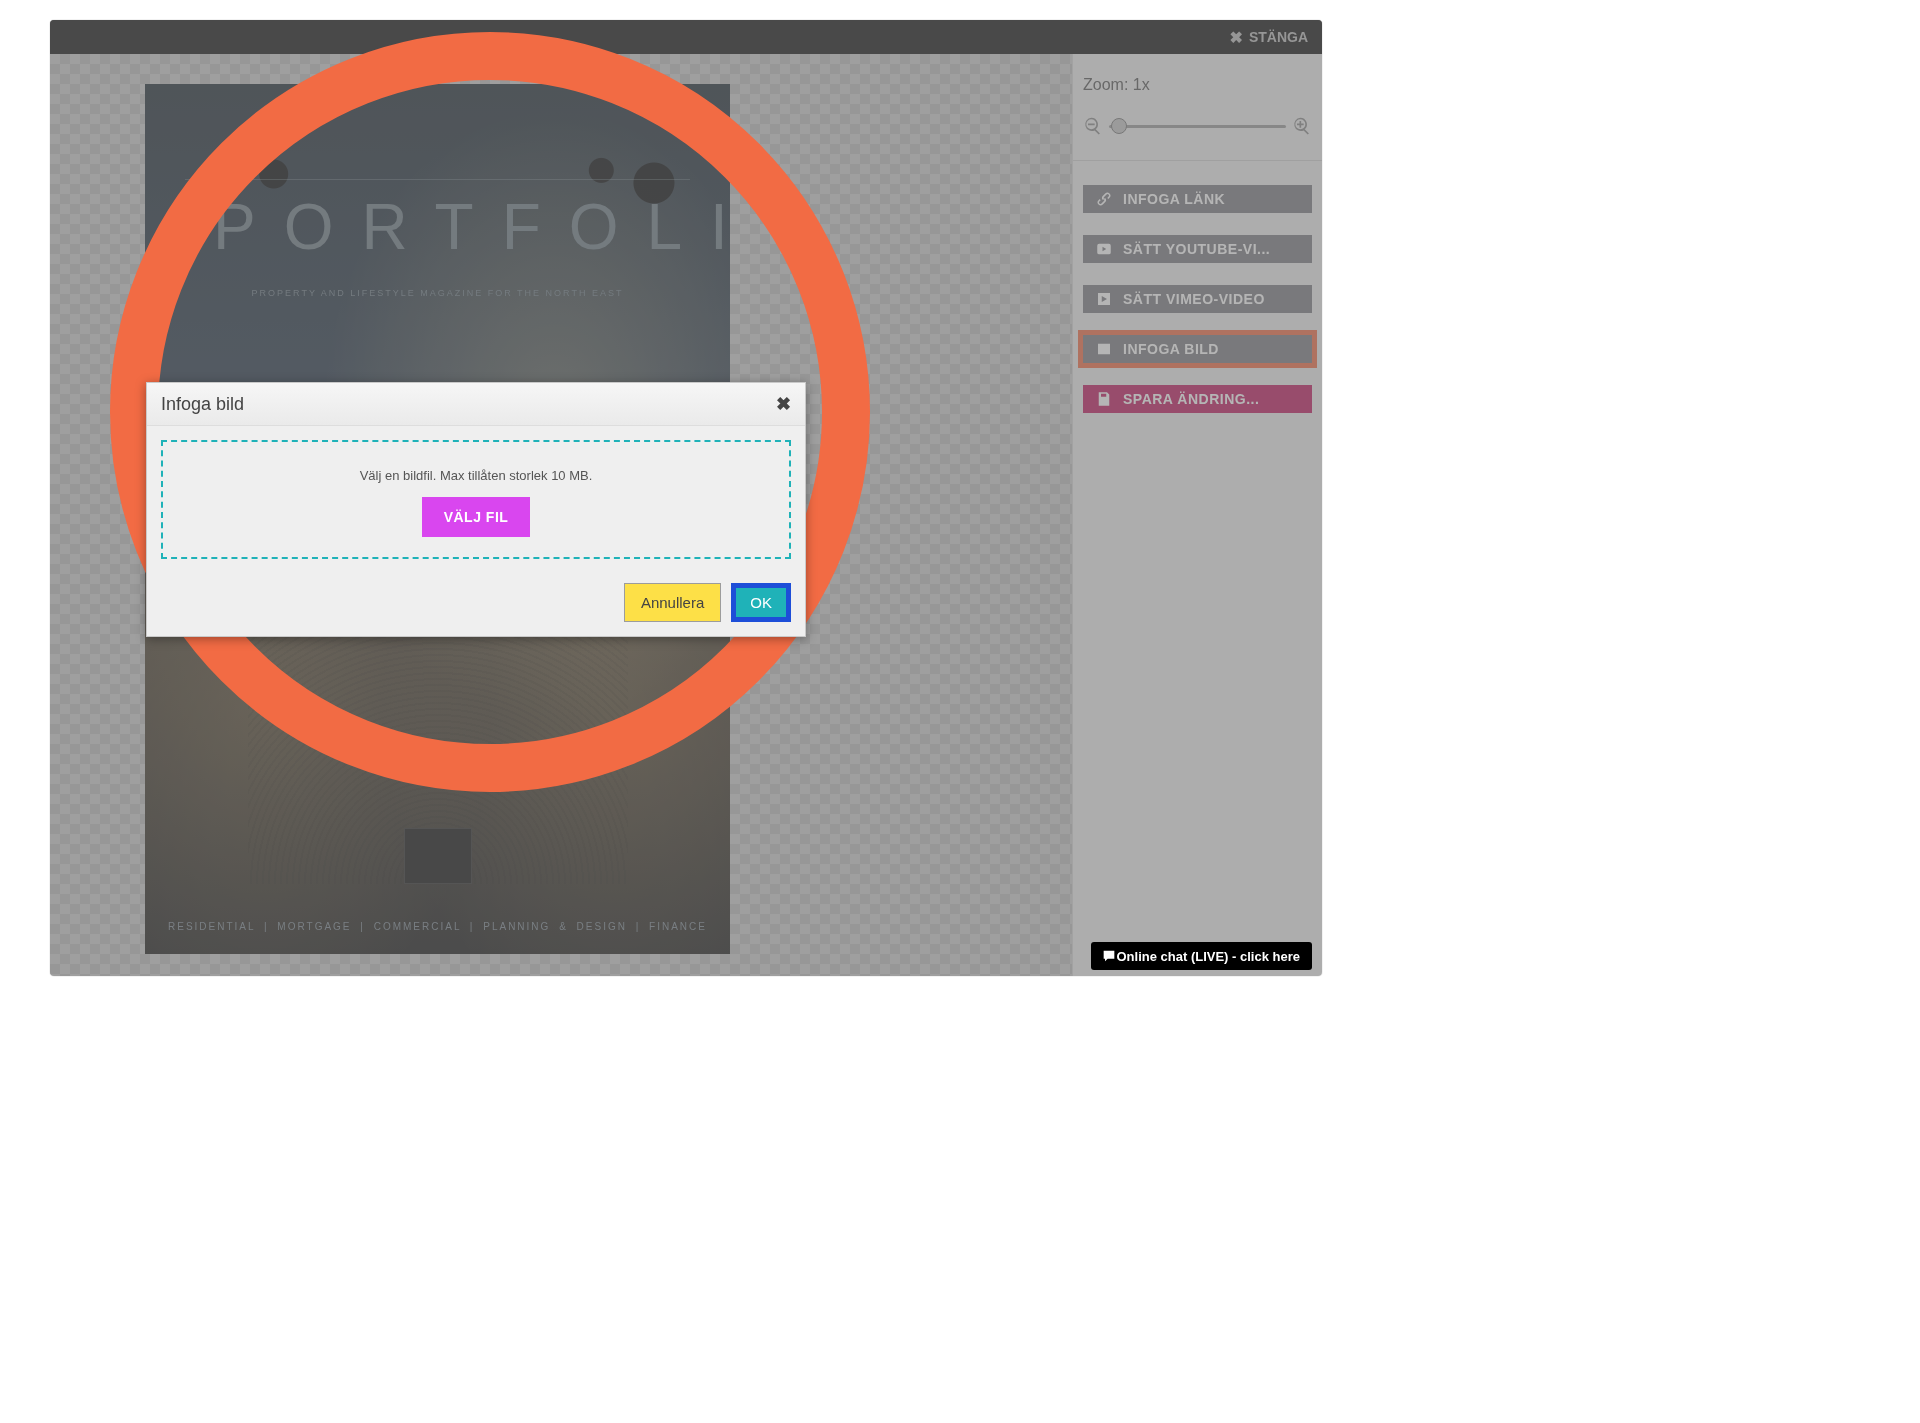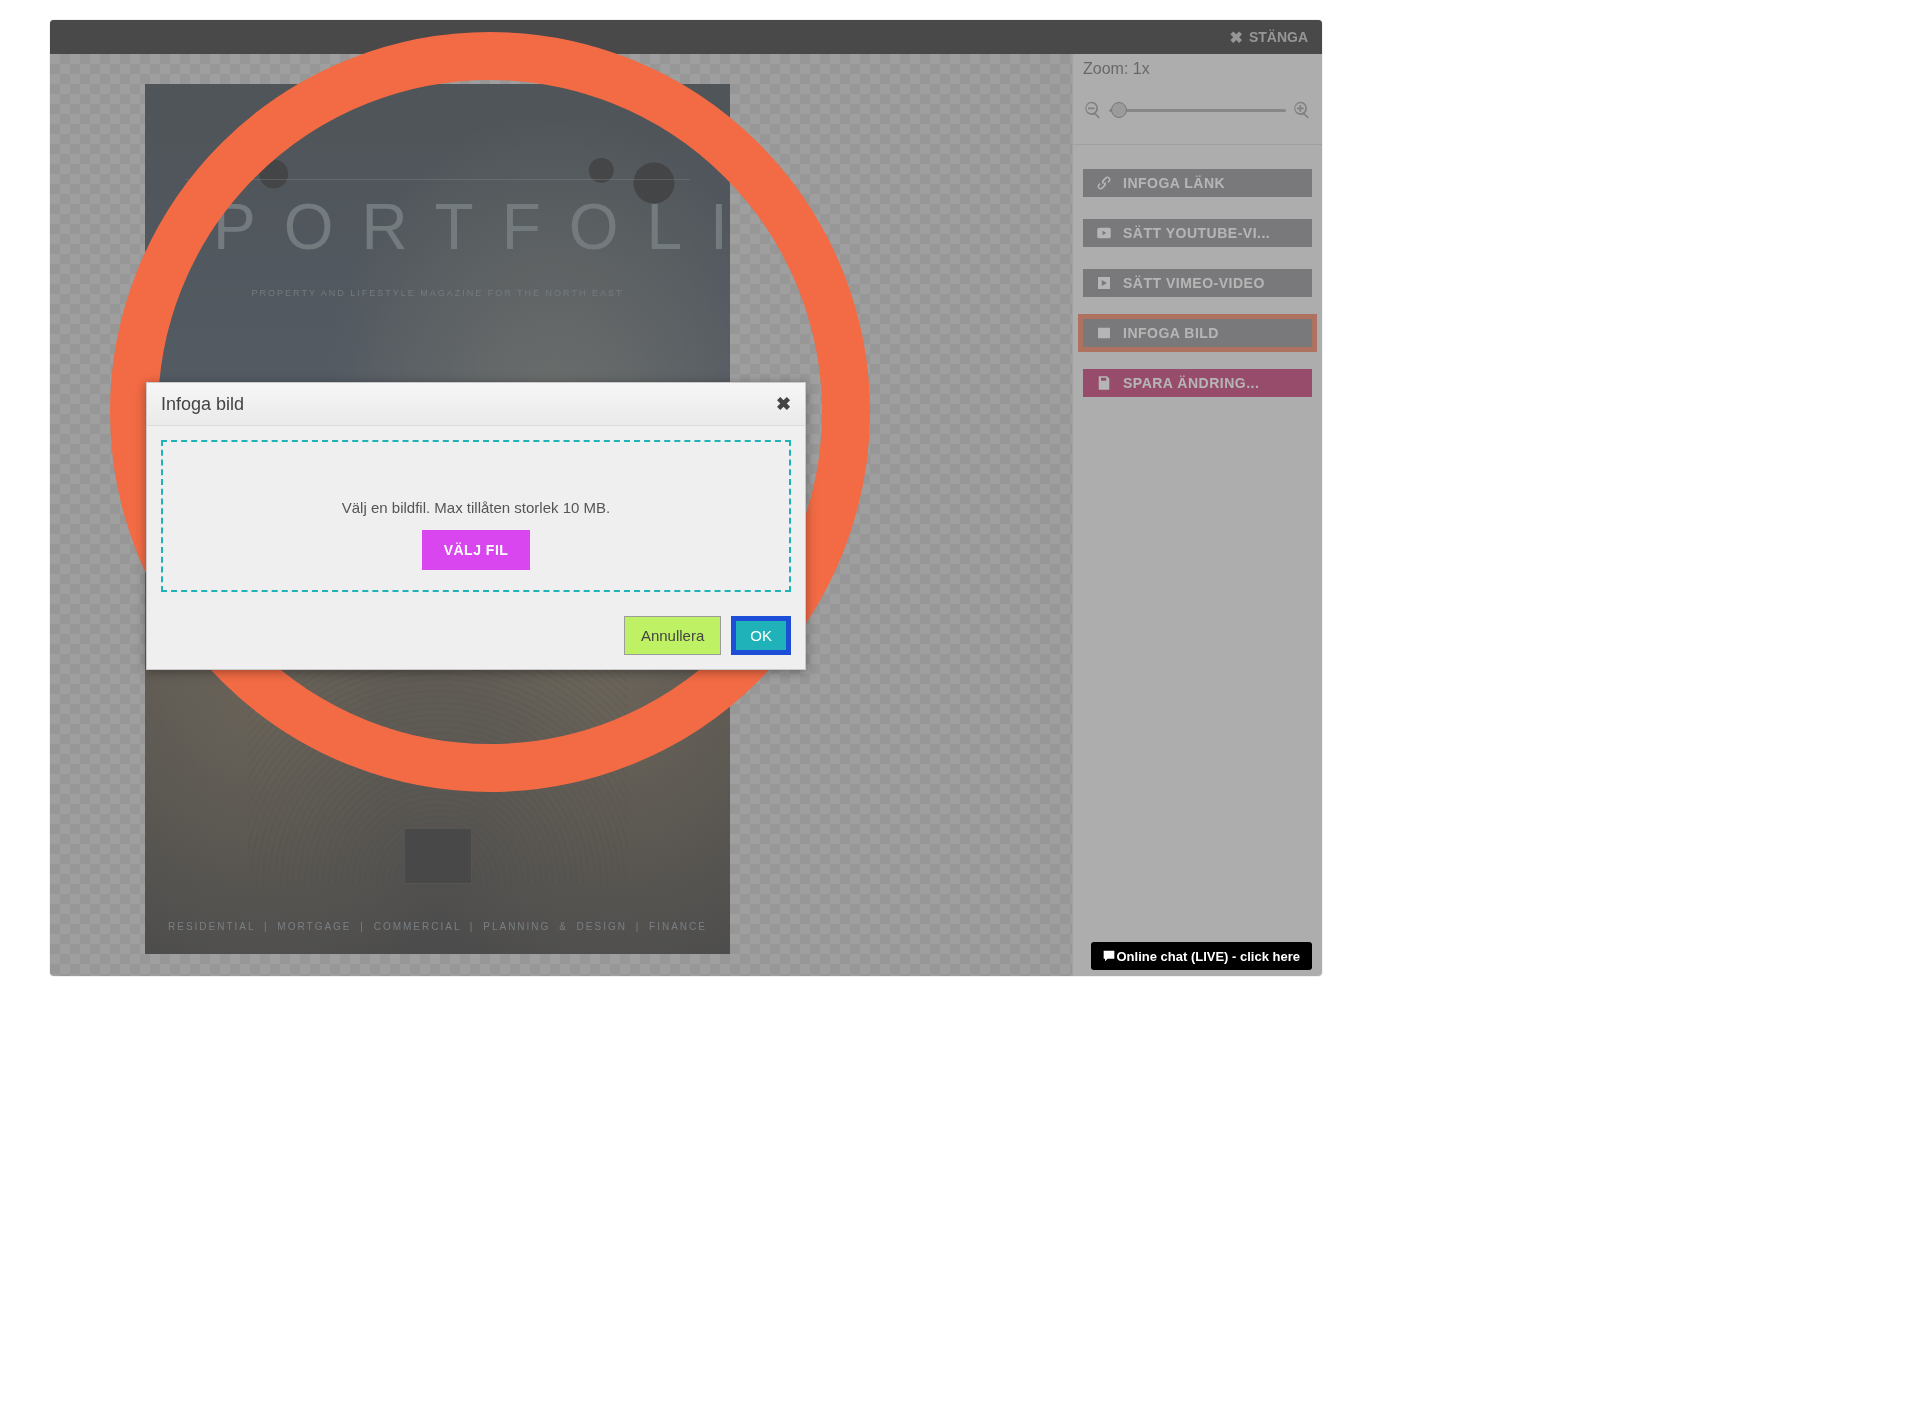--- a/index.html
+++ b/index.html
@@ -122,21 +122,21 @@
     text-align:center; font-size:10px; letter-spacing:2px;
     color:#7a8690;
     word-spacing: 4px;
   }
 
   
   .sidebar {
     width: 250px;
     background: #ededed;
     border-left: 1px solid #d5d5d5;
-    padding: 6px 10px 0;
+    padding: 22px 10px 0;
     display: flex;
     flex-direction: column;
     gap: 22px;
     font-size: 14px;
     color: #555;
   }
   .zoom-label { font-size: 16px; color:#555; }
   .zoom-row { display:flex; align-items:center; gap:6px; }
   .zoom-row svg { width:20px; height:20px; fill:#8a8a8a; }
   .zoom-slider {
@@ -198,33 +198,33 @@
     background:linear-gradient(#f6f6f6,#eaeaea);
     border-bottom:1px solid #ddd;
   }
   .dialog-head .close { font-weight:900; font-size:18px; cursor:pointer; }
   .dropzone {
     margin:14px;
     border:2px dashed #1fb2b8;
     padding:26px 10px 20px;
     text-align:center;
   }
-  .dropzone p { color:#555; margin-bottom:14px; font-size:15px;margin-top:31px; }
+  .dropzone p { color:#555; margin-bottom:14px; font-size:13px; }
   .pick-btn {
     background:#d946ef; color:#fff; border:none;
     font-weight:700; letter-spacing:.5px;
     padding:12px 22px; font-size:14px; cursor:pointer;
     font-family:inherit;
   }
   .dialog-foot {
     display:flex; justify-content:flex-end; gap:10px;
     padding:10px 14px 14px;
   }
   .btn-cancel {
-    background:#bef264; border:1px solid #9c9c9c;
+    background:#fde047; border:1px solid #9c9c9c;
     color:#444; padding:6px 16px; font-size:15px; cursor:pointer;
     font-family:inherit;
   }
   .btn-ok {
     background:#1fb2b8; border:5px solid #1d4ed8;
     color:#fff; padding:6px 14px; font-size:15px; cursor:pointer;
     font-family:inherit;
   }
 
   

